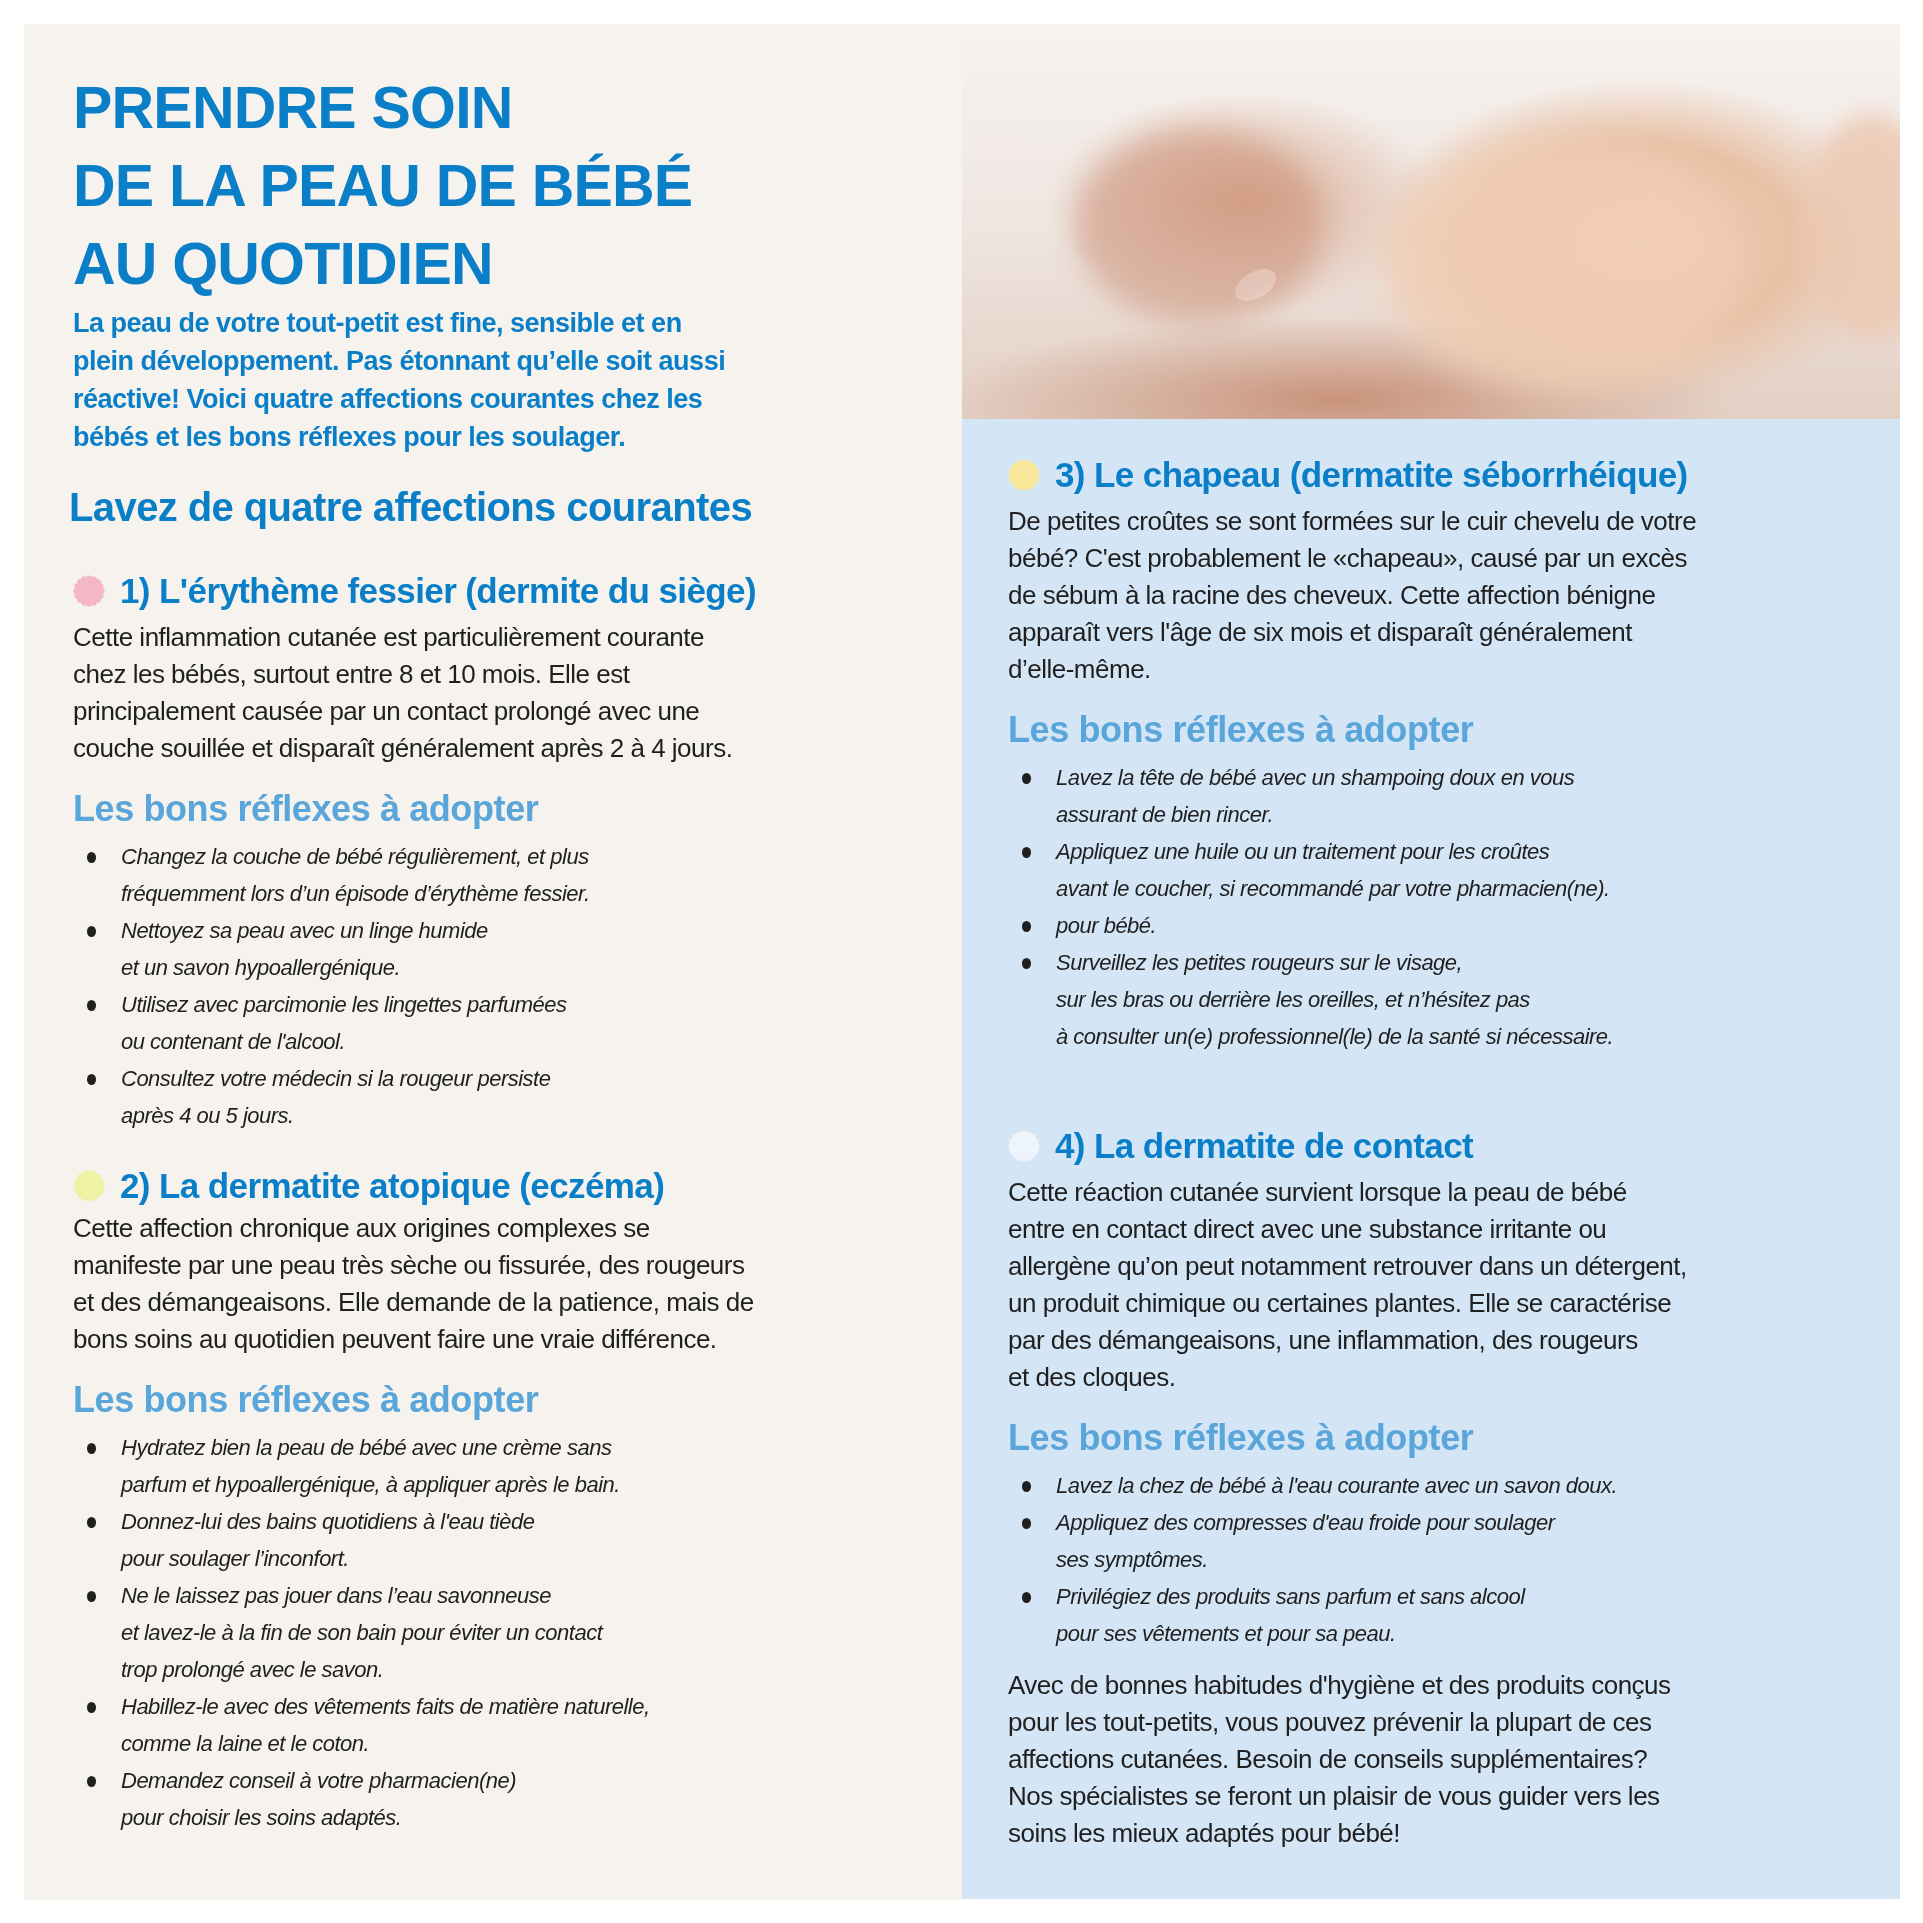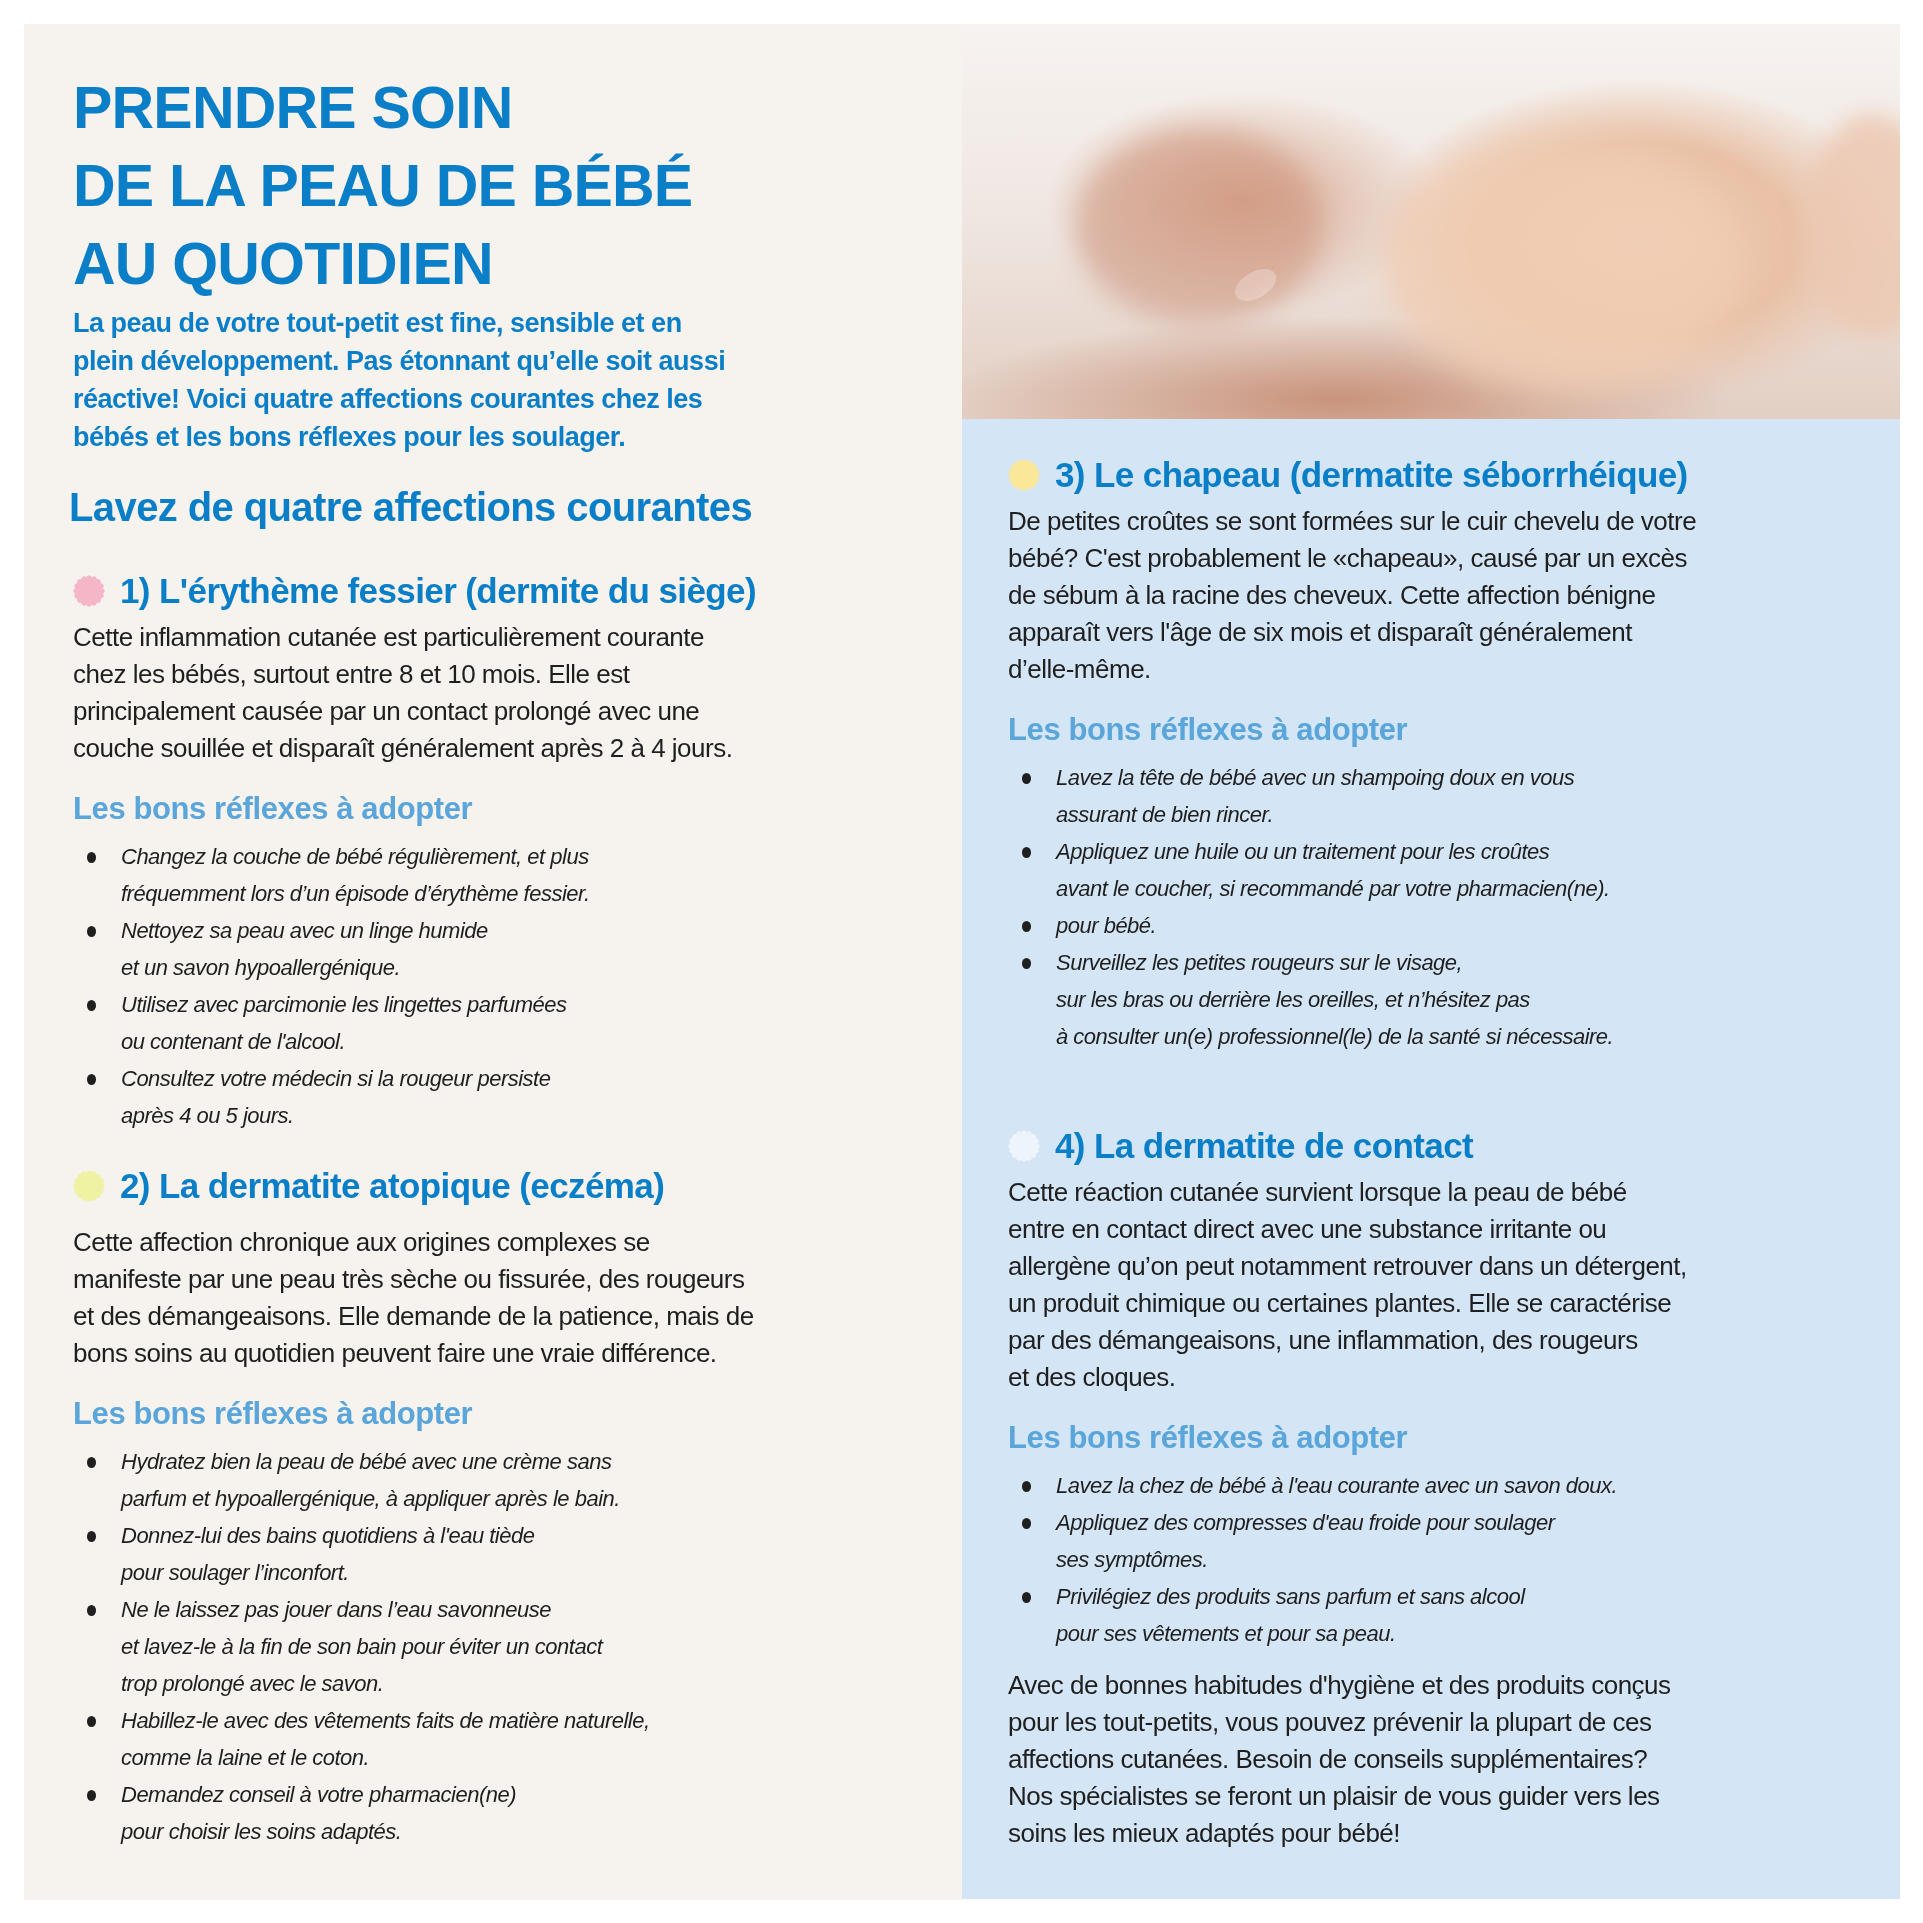--- a/index.html
+++ b/index.html
@@ -21,21 +21,21 @@
            font-size:27px; line-height:38px; letter-spacing:-0.5px; }
   .intro span, .lines span { display:block; white-space:nowrap; }
   .survol { position:absolute; left:69px; top:481px; margin:0; color:#0a7fc8; font-weight:700;
             font-size:40px; line-height:53px; letter-spacing:-0.6px; white-space:nowrap; }
 
   .section { position:absolute; }
   .sec-head { display:flex; align-items:center; height:45px; margin:0; color:#0a7fc8; font-weight:700;
               font-size:35px; letter-spacing:-0.6px; white-space:nowrap; }
   .flower { width:32px; height:32px; margin-right:15px; flex:0 0 auto; }
   .lines { font-size:26px; line-height:37px; letter-spacing:-0.5px; color:#1f1f1f; margin:0; }
-  .sub { color:#5aa5da; font-weight:700; font-size:31px; line-height:38px; letter-spacing:-0.4px;
+  .sub { color:#5aa5da; font-weight:700; font-size:36px; line-height:38px; letter-spacing:-0.4px;
          margin:0; white-space:nowrap; }
   ul.bul { list-style:none; margin:0; padding:0; }
   ul.bul li { position:relative; padding-left:48px; font-size:22px; line-height:37px; letter-spacing:-0.5px;font-style:italic; }
   ul.bul li::before { content:""; position:absolute; left:13.5px; top:13.5px; width:9.8px; height:11.3px;
                       border-radius:50%; background:#1f1f1f; }
   ul.bul li span { display:block; white-space:nowrap; }
 </style>
 </head>
 <body>
 
@@ -115,21 +115,21 @@
         <line x1="8.7" y1="8.7" x2="31.3" y2="31.3"></line>
           <line x1="31.3" y1="8.7" x2="8.7" y2="31.3"></line>
         <line x1="13.9" y1="5.2" x2="26.1" y2="34.8"></line>
           <line x1="26.1" y1="5.2" x2="13.9" y2="34.8"></line>
         <line x1="5.2" y1="13.9" x2="34.8" y2="26.1"></line>
           <line x1="5.2" y1="26.1" x2="34.8" y2="13.9"></line>
       </g>
     </svg>
     <span>2) La dermatite atopique (eczéma)</span>
   </h3>
-  <p class="lines" style="margin-top:16px;">
+  <p class="lines" style="margin-top:2px;">
     <span>Cette affection chronique aux origines complexes se</span>
     <span>manifeste par une peau très sèche ou fissurée, des rougeurs</span>
     <span>et des démangeaisons. Elle demande de la patience, mais de</span>
     <span>bons soins au quotidien peuvent faire une vraie différence.</span>
   </p>
   <h4 class="sub" style="margin-top:22.5px;">Les bons réflexes à adopter</h4>
   <ul class="bul" style="margin-top:10.5px;">
     <li>
         <span>Hydratez bien la peau de bébé avec une crème sans</span>
         <span>parfum et hypoallergénique, à appliquer après le bain.</span>

